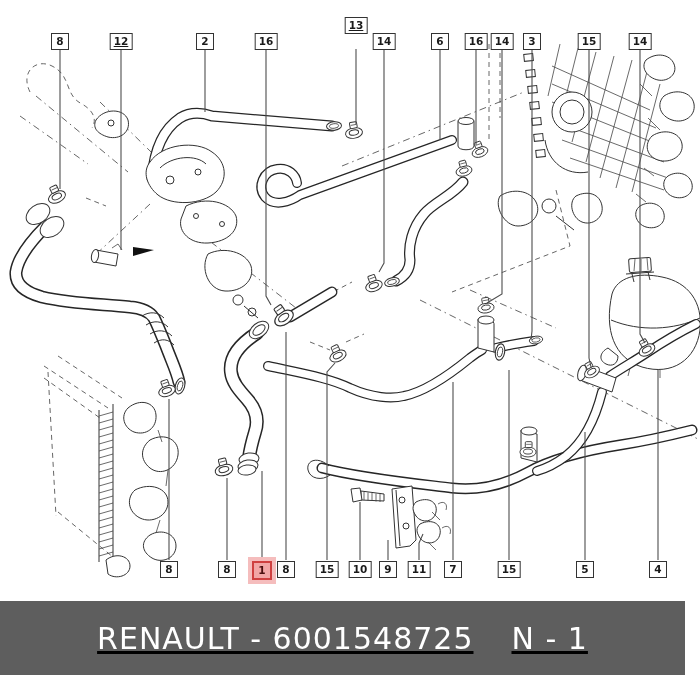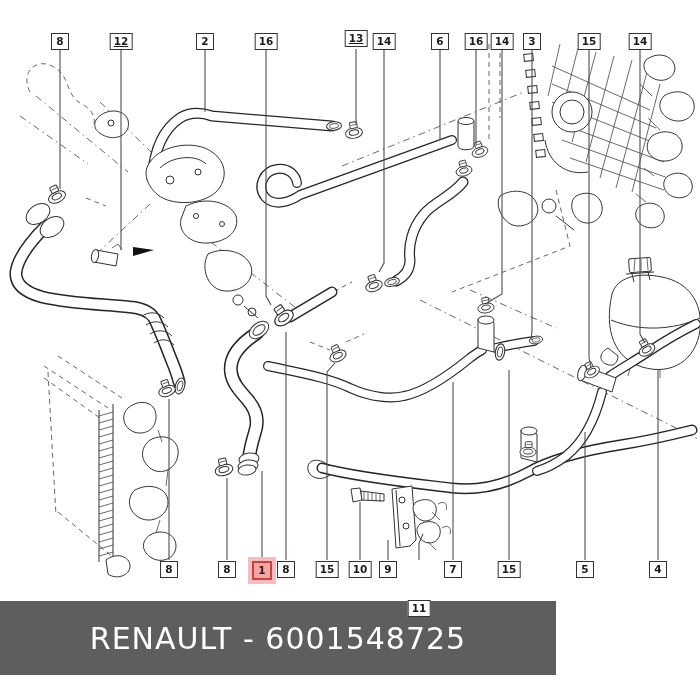--- a/index.html
+++ b/index.html
@@ -15,22 +15,22 @@
   .hoO{fill:none;stroke:#262626;stroke-linecap:round;stroke-linejoin:round;}
   .hoI{fill:none;stroke:#fff;stroke-linecap:round;stroke-linejoin:round;}
   .leader{stroke:var(--leader,#4d4d4d);stroke-width:1.1;fill:none;}
   
   .co{position:absolute;transform:translateX(-50%);min-width:10px;height:13px;line-height:13px;
       padding:1px 3px;border:1.6px solid var(--box-border,#333);background:#fff;text-align:center;
       font-size:10.5px;font-weight:bold;color:#1a1a1a;z-index:3;}
   .co.hl{border:2px solid var(--hl-border,#cf4040);background:var(--hl-fill,#f2a6a6);
       color:#4a0f0f;box-shadow:0 0 0 4px var(--hl-halo,#f5bdbd);}
   
-  .footer{position:absolute;left:0;top:601px;width:556px;height:74px;background:var(--footer-bg,#5e5e5e);
-      display:flex;align-items:center;justify-content:center;gap:38px;z-index:2;}
+  .footer{position:absolute;left:0;top:601px;width:685px;height:74px;background:var(--footer-bg,#5e5e5e);
+      display:flex;align-items:center;justify-content:center;gap:38px;z-index:2;text-decoration:underline;}
   .footer span{color:var(--footer-fg,#fff);font-size:30px;letter-spacing:1px;font-weight:400;}
 </style>
 </head>
 <body>
 
 <div class="stage">
 
 <svg class="diagram" width="700" height="700" viewBox="0 0 700 700">
   <defs>
     <g id="clampSym">
@@ -251,39 +251,40 @@
         <polyline points="585,560 585,432" class="leader"></polyline>
         <polyline points="658,560 658,370" class="leader"></polyline>
       </g>
 </svg>
 
 <div id="callout-layer">
       <div class="co" style="left: 60px; top: 33px;">8</div>
       <div class="co" style="left: 121px; top: 33px; text-decoration: underline;">12</div>
       <div class="co" style="left: 205px; top: 33px;">2</div>
       <div class="co" style="left: 266px; top: 33px;">16</div>
-      <div class="co" style="left: 356px; top: 30px; text-decoration: underline;">13</div>
+      <div class="co" style="left: 356px; top: 17px; text-decoration: underline;">13</div>
       <div class="co" style="left: 384px; top: 33px;">14</div>
       <div class="co" style="left: 440px; top: 33px;">6</div>
       <div class="co" style="left: 476px; top: 33px;">16</div>
       <div class="co" style="left: 502px; top: 33px;">14</div>
       <div class="co" style="left: 532px; top: 33px;">3</div>
       <div class="co" style="left: 589px; top: 33px;">15</div>
       <div class="co" style="left: 640px; top: 33px;">14</div>
       <div class="co" style="left: 169px; top: 561px;">8</div>
       <div class="co" style="left: 227px; top: 561px;">8</div>
       <div class="co hl" style="left: 262px; top: 561px;">1</div>
       <div class="co" style="left: 286px; top: 561px;">8</div>
       <div class="co" style="left: 327px; top: 561px;">15</div>
       <div class="co" style="left: 360px; top: 561px; text-align: right;">10</div>
       <div class="co" style="left: 388px; top: 561px;">9</div>
-      <div class="co" style="left: 419px; top: 561px; margin-top: 39px;">11</div>
+      <div class="co" style="left: 419px; top: 561px;">11</div>
       <div class="co" style="left: 453px; top: 561px;">7</div>
       <div class="co" style="left: 509px; top: 561px;">15</div>
       <div class="co" style="left: 585px; top: 561px;">5</div>
       <div class="co" style="left: 658px; top: 561px;">4</div>
     </div>
 
 <div class="footer">
   <span>RENAULT - 6001548725</span>
+  <span>N - 1</span>
 </div>
 
 </div>
 
 </body></html>

